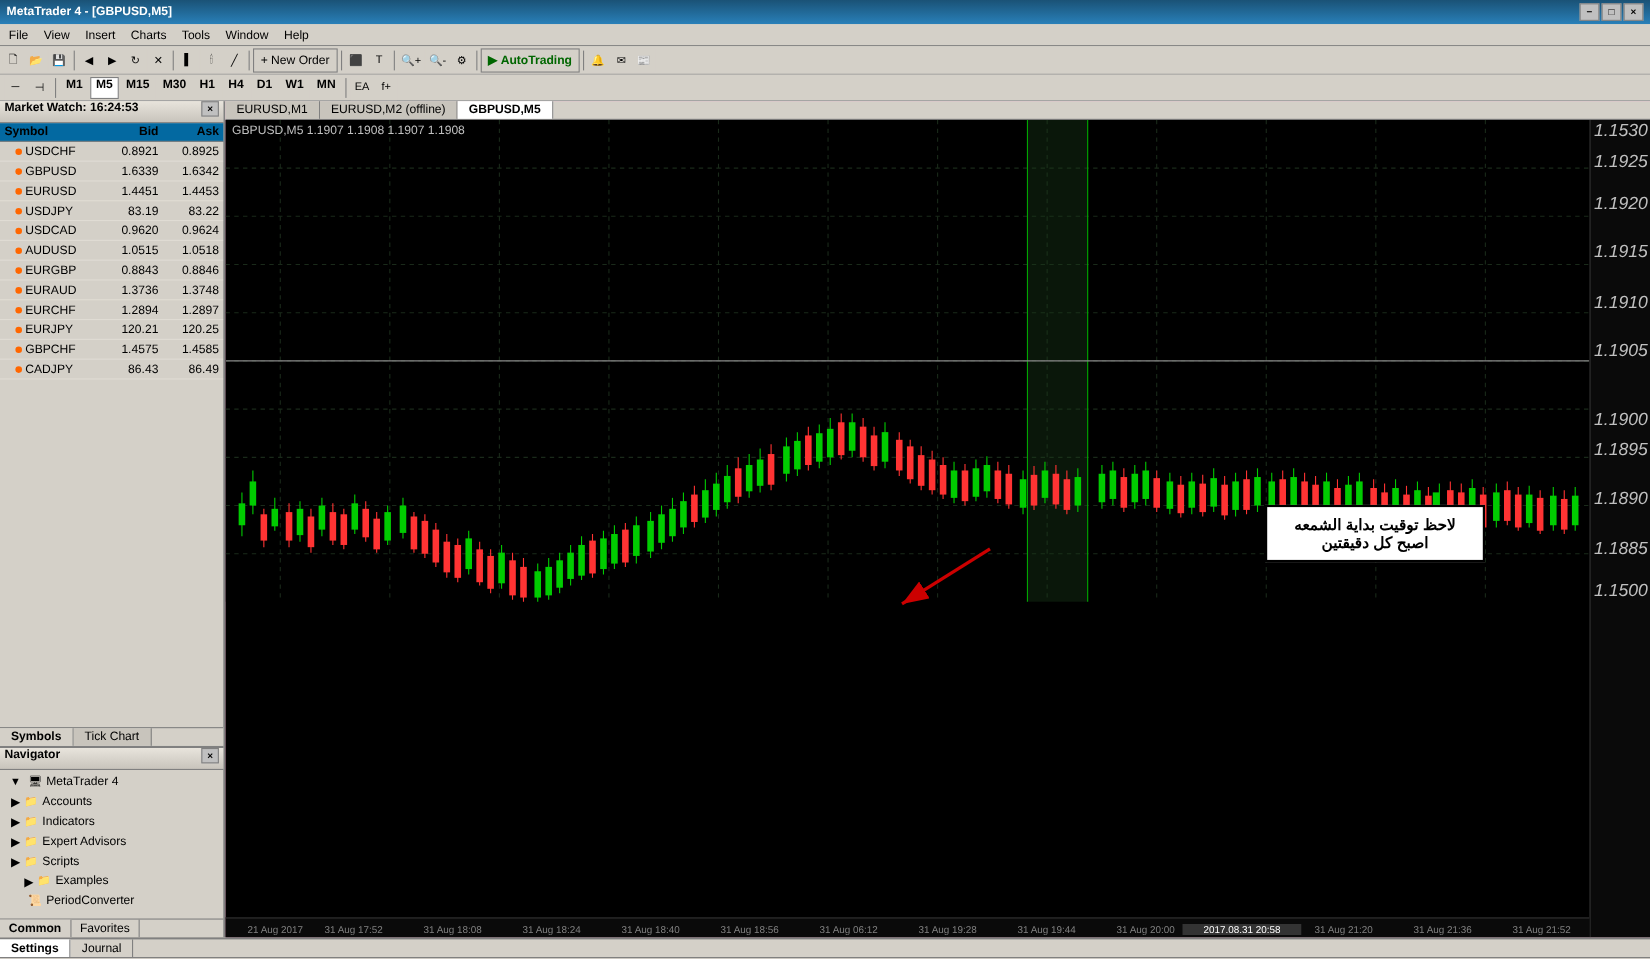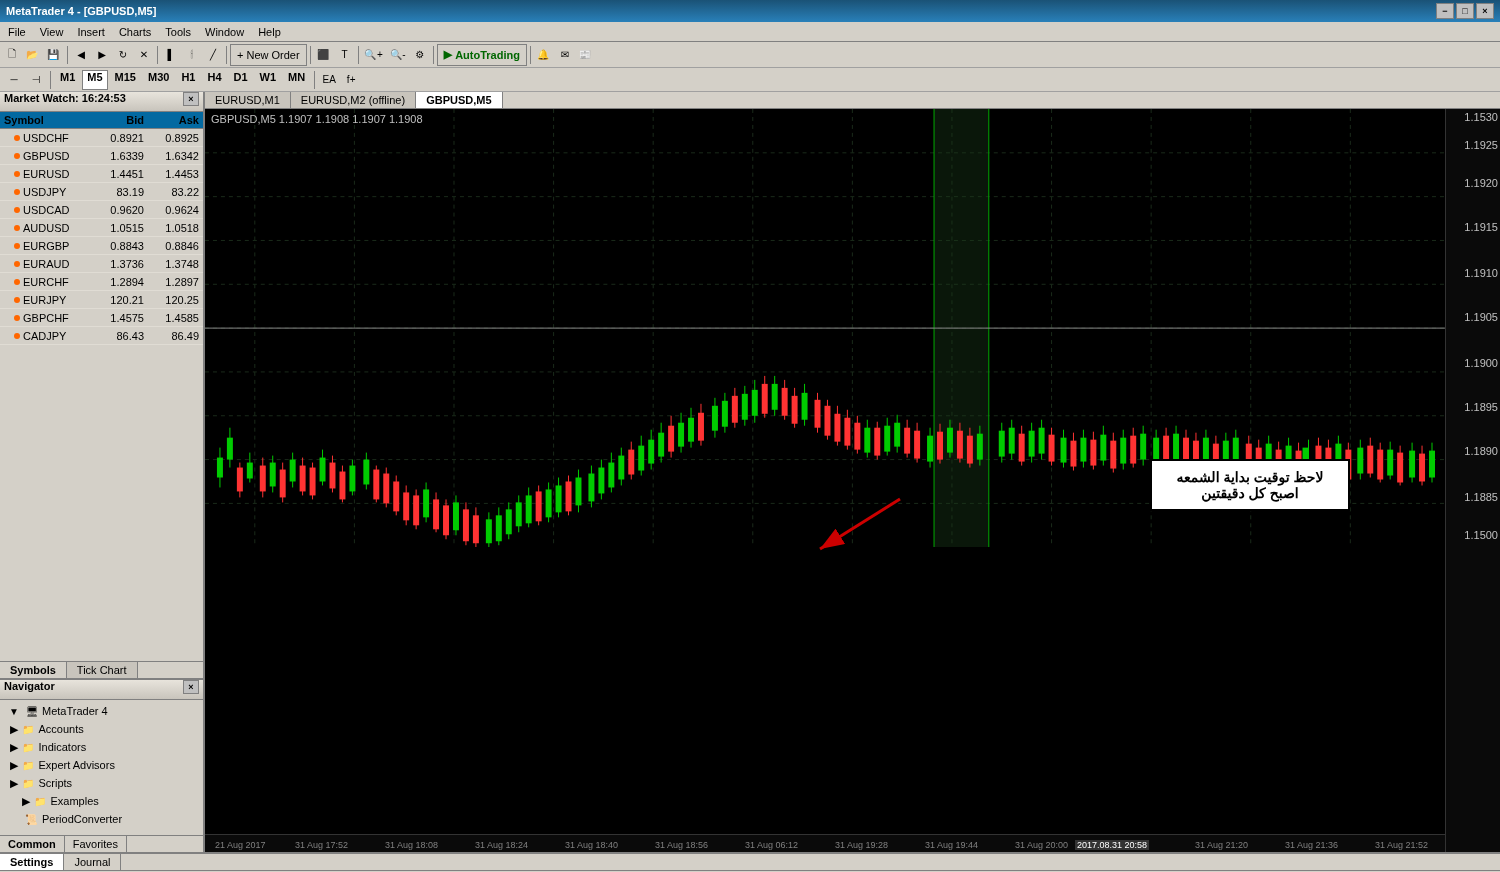--- a/index.html
+++ b/index.html
@@ -256,21 +256,22 @@
       top: 0;
       bottom: 0;
       width: 55px;
       background: #0a0a0a;
       border-left: 1px solid #333;
     }
     .price-label {
       position: absolute;
       right: 2px;
       color: #c0c0c0;
-      font-size: 11px;
+      font-size: 16px;
+      font-style: italic;
     }
 
     
     .time-axis {
       height: 18px;
       background: #0a0a0a;
       border-top: 1px solid #333;
       position: relative;
     }
     .time-label {
@@ -859,39 +860,39 @@
         <line x1="0" y1="220" x2="1245" y2="220" stroke="#888888" stroke-width="1"></line>
       </svg>
 
       <div class="price-axis">
         <div class="price-label" style="top: 2px;">1.1530</div>
         <div class="price-label" style="top: 30px;">1.1925</div>
         <div class="price-label" style="top: 68px;">1.1920</div>
         <div class="price-label" style="top: 112px;">1.1915</div>
         <div class="price-label" style="top: 158px;">1.1910</div>
         <div class="price-label" style="top: 202px;">1.1905</div>
-        <div class="price-label" style="top: 248px; text-align: center;">1.1900</div>
+        <div class="price-label" style="top: 264px; text-align: center;">1.1900</div>
         <div class="price-label" style="top: 292px;">1.1895</div>
         <div class="price-label" style="top: 336px;">1.1890</div>
         <div class="price-label" style="top: 382px;">1.1885</div>
         <div class="price-label" style="top: 420px;">1.1500</div>
       </div>
 
       <div class="time-axis" style="position:absolute; bottom:0; left:0; right:55px; height:18px; background:#0a0a0a; border-top:1px solid #333;">
-        <span class="time-label" style="left:10px">21 Aug 2017</span>
+        <span class="time-label" style="left:20px">21 Aug 2017</span>
         <span class="time-label" style="left:90px">31 Aug 17:52</span>
         <span class="time-label" style="left:180px">31 Aug 18:08</span>
         <span class="time-label" style="left:270px">31 Aug 18:24</span>
         <span class="time-label" style="left:360px">31 Aug 18:40</span>
         <span class="time-label" style="left:450px">31 Aug 18:56</span>
         <span class="time-label" style="left:540px">31 Aug 06:12</span>
         <span class="time-label" style="left:630px">31 Aug 19:28</span>
         <span class="time-label" style="left:720px">31 Aug 19:44</span>
         <span class="time-label" style="left:810px">31 Aug 20:00</span>
-        <span class="time-label" style="left:870px; color:#fff; background:#333; padding:0 2px;">2017.08.31 20:58</span>
+        <span class="time-label" style="left:870px; color:#fff; background:#333; padding:0 19px;">2017.08.31 20:58</span>
         <span class="time-label" style="left:990px">31 Aug 21:20</span>
         <span class="time-label" style="left:1080px">31 Aug 21:36</span>
         <span class="time-label" style="left:1170px">31 Aug 21:52</span>
       </div>
 
       <div class="annotation-box">
         <div>لاحظ توقيت بداية الشمعه</div>
         <div>اصبح كل دقيقتين</div>
       </div>
 

